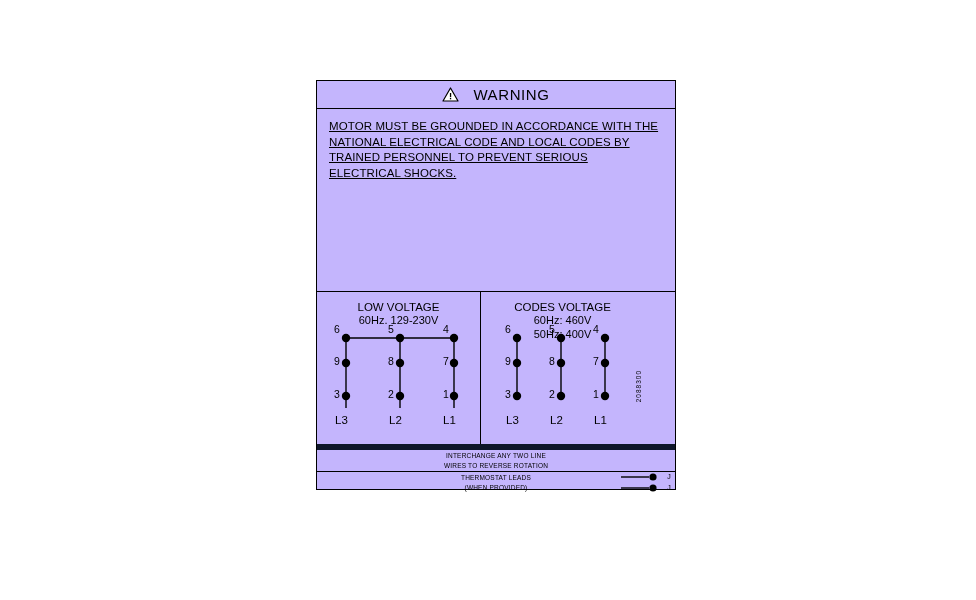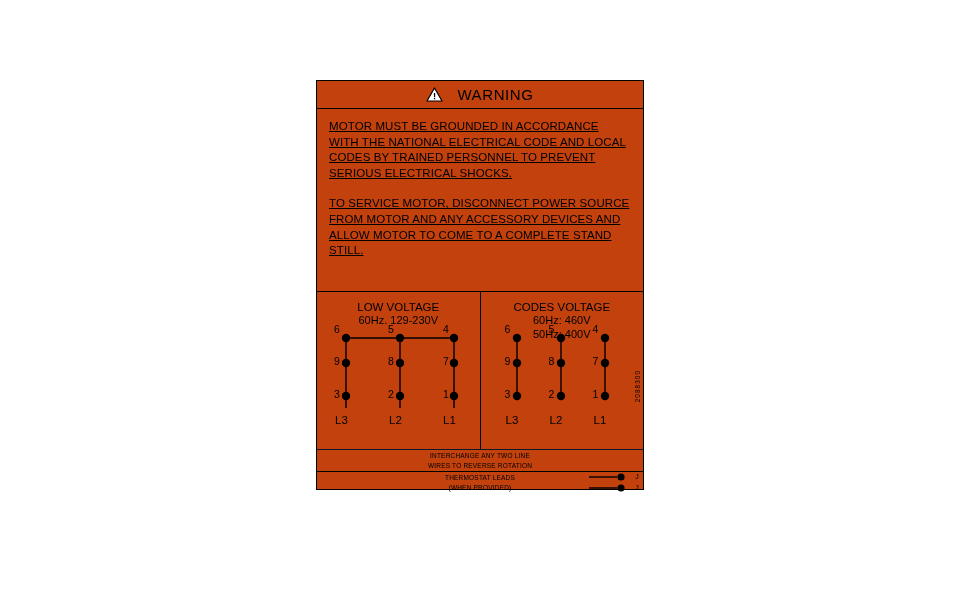--- a/index.html
+++ b/index.html
@@ -14,25 +14,25 @@
     font-family: "Liberation Sans", sans-serif;
     color: #000000;
     overflow: hidden;
   }
 
   
   #label-plate {
     position: absolute;
     left: 316px;
     top: 80px;
-    width: 328px;
+    width: 360px;
     height: 410px;
     border: 1px solid #000000;
     box-sizing: border-box;
-    background: #c2410c;
+    background: #c4b5fd;
   }
 
   
   #warning-header {
     height: 28px;
     border-bottom: 1px solid #000000;
     display: flex;
     align-items: center;
     justify-content: center;
     gap: 14px;
@@ -61,21 +61,21 @@
     text-decoration: underline;
   }
   #warning-body p.spacer-before {
     margin-top: 15px;
   }
 
   
   #diagrams {
     display: flex;
     height: 158px;
-    border-bottom: 1px solid #0f172a;
+    border-bottom: 6px solid #0f172a;
     box-sizing: border-box;
     position: relative;
   }
   .diagram-pane {
     position: relative;
     box-sizing: border-box;
     height: 100%;
   }
   #low-voltage-pane {
     width: 164px;
@@ -148,21 +148,20 @@
         <polygon points="8.5,1 16,14 1,14" fill="#ffffff" stroke="#000000" stroke-width="1.2" stroke-linejoin="round"></polygon>
         <rect x="7.9" y="6" width="1.3" height="4.2" fill="#000000"></rect>
         <rect x="7.9" y="11" width="1.3" height="1.3" fill="#000000"></rect>
       </svg>
     </span>
     <span id="warning-title">WARNING</span>
   </div>
 
   <div id="warning-body">
     <p>MOTOR MUST BE GROUNDED IN ACCORDANCE WITH THE NATIONAL ELECTRICAL CODE AND LOCAL CODES BY TRAINED PERSONNEL TO PREVENT SERIOUS ELECTRICAL SHOCKS.</p>
-    <p class="spacer-before">TO SERVICE MOTOR, DISCONNECT POWER SOURCE FROM MOTOR AND ANY ACCESSORY DEVICES AND ALLOW MOTOR TO COME TO A COMPLETE STAND STILL.</p>
   </div>
 
   <div id="diagrams">
 
     <div class="diagram-pane" id="low-voltage-pane">
       <div class="pane-title">LOW VOLTAGE</div>
       <div class="pane-sub">60Hz. 129-230V</div>
 
       <svg class="wiring" width="164" height="158">
 

